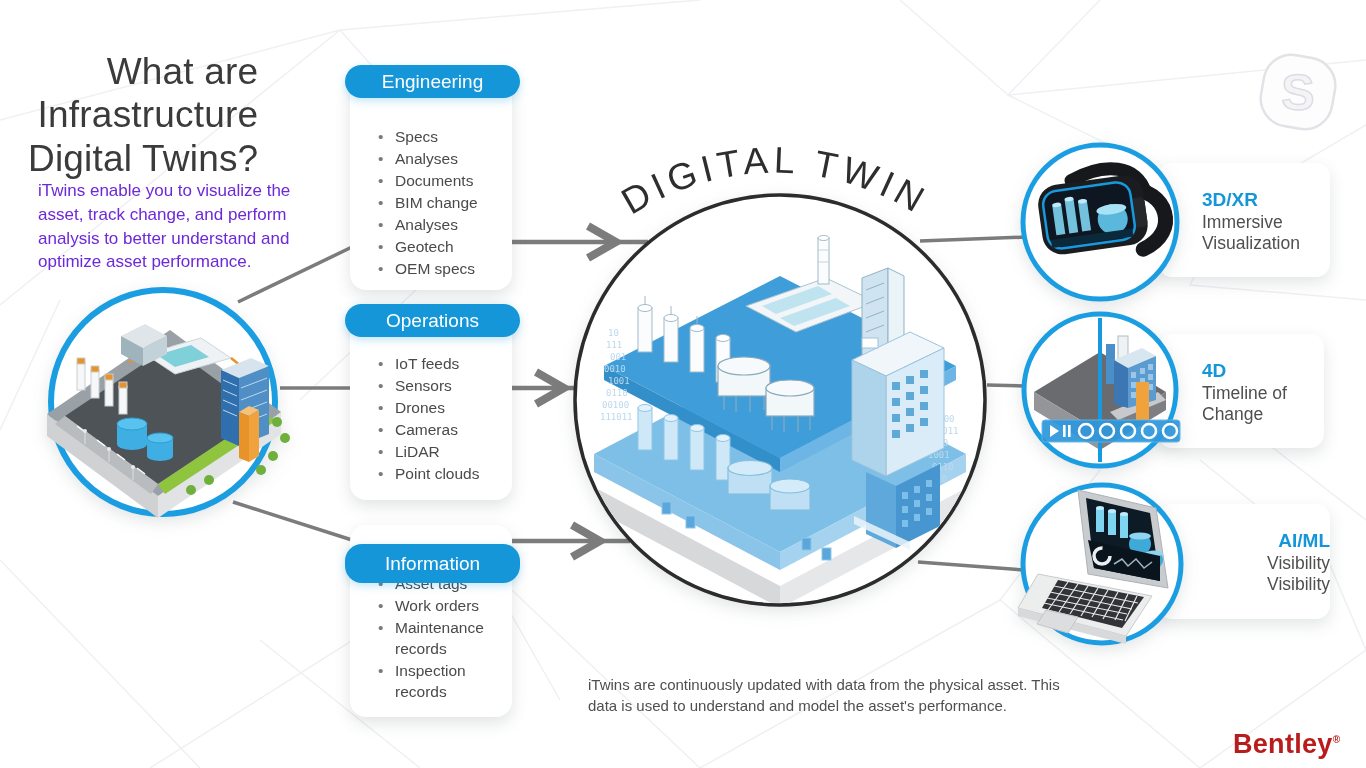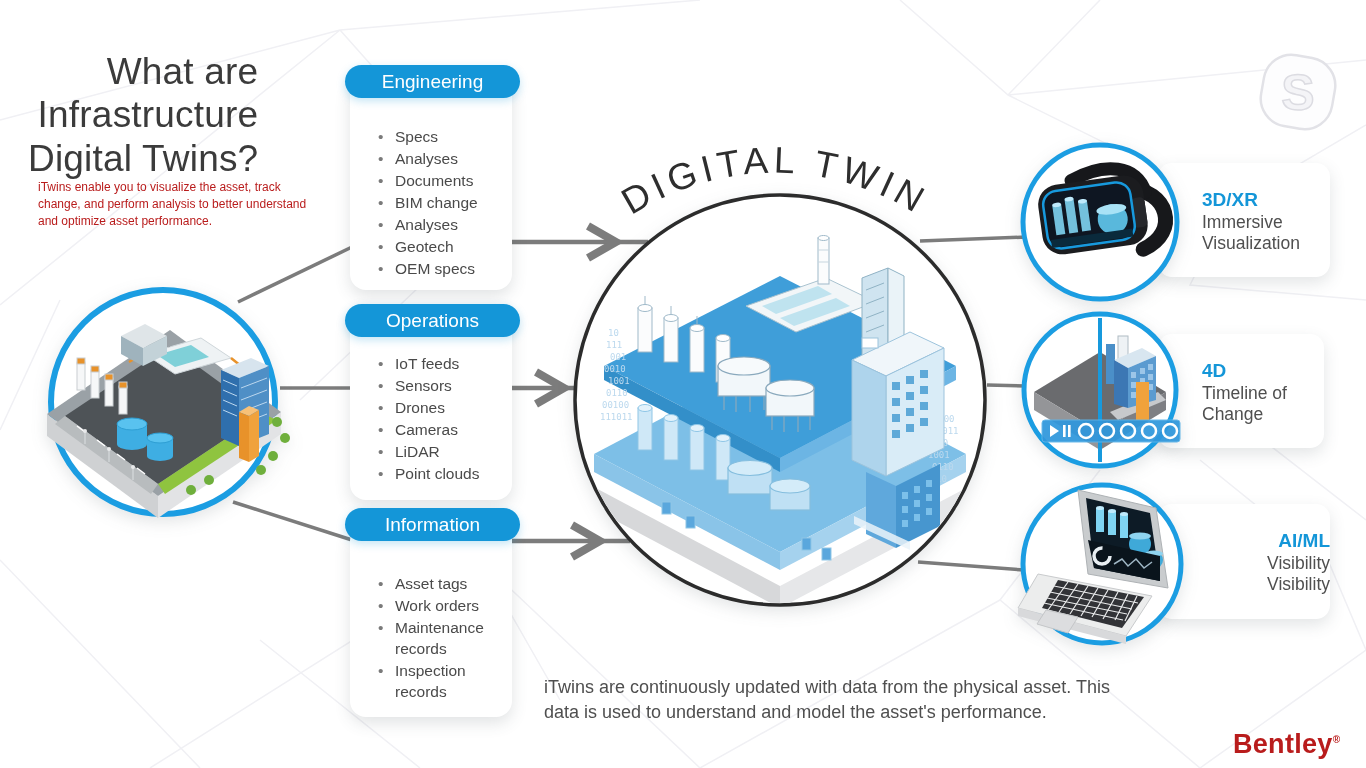--- a/index.html
+++ b/index.html
@@ -4,39 +4,39 @@
 <style>
   html,body{margin:0;padding:0;background:#ffffff;}
   .stage{position:relative;width:1366px;height:768px;overflow:hidden;background:#ffffff;
          font-family:"Liberation Sans", sans-serif;color:#3d3d3d;}
   .abs{position:absolute;}
   svg{display:block;}
 
   
   .title{left:28px;top:50px;font-size:37px;line-height:1.17;color:#3b3b3b;letter-spacing:.2px;}
   .title span{display:block;text-align:right;}
-  .intro-body{left:38px;top:179px;width:276px;font-size:12px;line-height:1.4;color:#b91c1c;}
+  .intro-body{left:38px;top:179px;width:276px;font-size:17px;line-height:1.4;color:#6d28d9;}
 
   
   .card{background:#ffffff;border-radius:16px;box-shadow:0 6px 16px rgba(70,80,90,.16);}
   .pill{background:#1496d8;border-radius:17px;color:#fff;font-size:19px;display:flex;
         align-items:center;justify-content:center;box-shadow:0 3px 8px rgba(20,150,216,.25);}
   .card ul{list-style:none;margin:0;padding:0;color:#4a4a4a;font-size:15.5px;line-height:1.36;}
   .card li{position:relative;padding-left:17px;margin-bottom:1px;}
   .card li::before{content:"\2022";position:absolute;left:0;top:0;color:#7a7a7a;}
 
   
   .fcard{background:#ffffff;border-radius:14px;box-shadow:0 6px 16px rgba(70,80,90,.15);}
   .fhead{font-size:19px;font-weight:bold;color:#1496d8;line-height:1.25;}
   .fline{font-size:17.5px;color:#4f4f4f;line-height:1.22;}
 
   .circ{filter:drop-shadow(0 5px 8px rgba(60,70,80,.14));}
 
   
-  .caption{left:544px;top:675px;font-size:18px;line-height:1.38;color:#4f4f4f;}
+  .caption{left:588px;top:675px;font-size:15px;line-height:1.38;color:#4f4f4f;}
   .brand{left:1233px;top:729px;font-size:27px;font-weight:bold;color:#b91c1c;letter-spacing:.3px;}
   .brand sup{font-size:10px;}
 </style>
 </head>
 <body>
 
 <div class="stage">
 
   <svg class="abs" width="1366" height="768" style="left:0;top:0;">
     <g stroke="#f0f0f4" stroke-width="1.5" fill="none">
@@ -172,21 +172,21 @@
   <div class="abs pill" style="left:345px;top:304px;width:175px;height:33px;">Operations</div>
 
   <div class="abs card" style="left:350px;top:525px;width:162px;height:192px;">
     <ul style="margin:48px 6px 0 28px;">
       <li>Asset tags</li>
       <li>Work orders</li>
       <li>Maintenance records</li>
       <li>Inspection records</li>
     </ul>
   </div>
-  <div class="abs pill" style="left:345px;top:508px;width:175px;height:33px;">Information</div>
+  <div class="abs pill" style="left:345px;top:544px;width:175px;height:39px;">Information</div>
 
   <svg class="abs circ" width="430" height="430" style="left:566px;top:186px;">
     <defs>
         <clipPath id="ctrClip">
           <circle cx="214" cy="214" r="203"></circle>
         </clipPath>
       </defs>
     <circle cx="214" cy="214" r="205" fill="#ffffff" stroke="#2c2c2c" stroke-width="3.5"></circle>
     <g clip-path="url(#ctrClip)">
 

